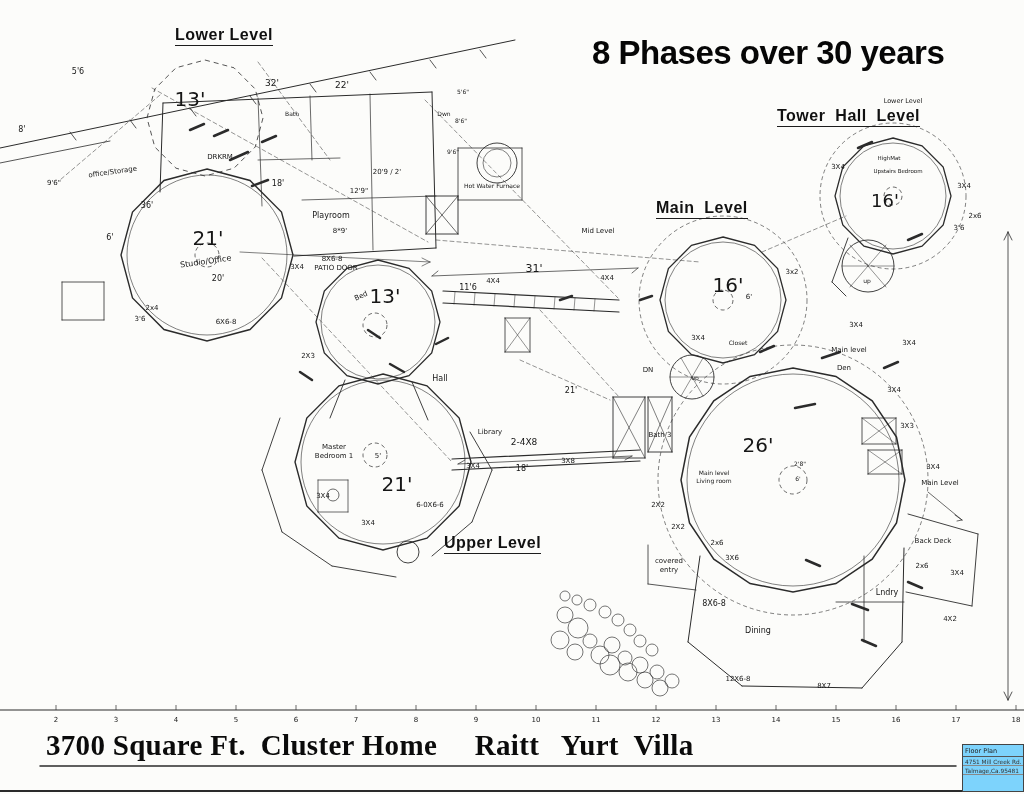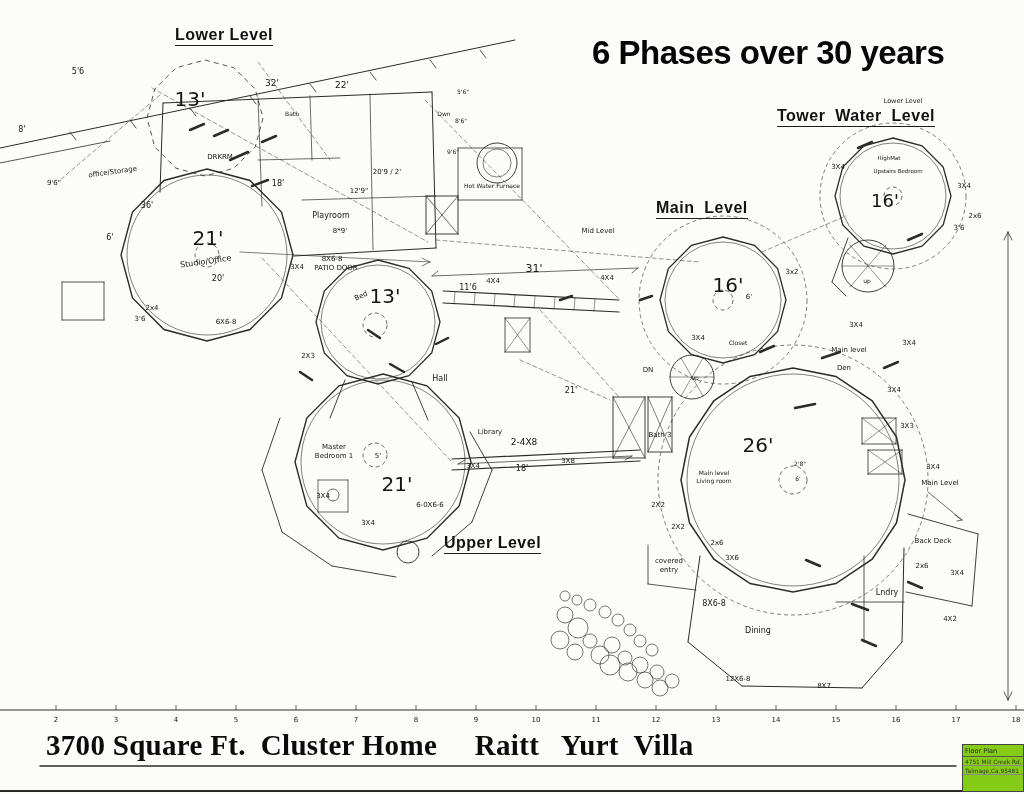--- a/index.html
+++ b/index.html
@@ -20,21 +20,21 @@
     font-family:"Liberation Sans",sans-serif;font-weight:800;
     font-size:33px;letter-spacing:-0.5px;color:#060606;white-space:pre;
   }
   .bottom-title{
     position:absolute;left:46px;top:729px;
     font-family:"Liberation Serif",serif;font-weight:700;
     font-size:29px;color:#0b0b0b;white-space:pre;letter-spacing:.3px;text-align:center;
   }
   .title-block{
     position:absolute;left:962px;top:744px;width:60px;height:46px;
-    border:1px solid #444;background:#84cc16;font-family:"DejaVu Sans",sans-serif;
+    border:1px solid #444;background:#7dd3fc;font-family:"DejaVu Sans",sans-serif;
   }
   .title-block .tb-head{
     font-size:6.5px;padding:2px 2px 1px 2px;border-bottom:1px solid #555;color:#222;
   }
   .title-block .tb-line{
     font-size:5.8px;padding:1.5px 2px 0.5px 2px;border-bottom:0.5px solid #888;color:#333;white-space:nowrap;overflow:hidden;
   }
 </style>
 </head>
 <body>
@@ -385,23 +385,23 @@
       <line x1="896" y1="705" x2="896" y2="710" stroke="#2b2b2b" stroke-width="0.7"></line>
       <text x="896" y="722" font-size="7" text-anchor="middle">16</text>
       <line x1="956" y1="705" x2="956" y2="710" stroke="#2b2b2b" stroke-width="0.7"></line>
       <text x="956" y="722" font-size="7" text-anchor="middle">17</text>
       <line x1="1016" y1="705" x2="1016" y2="710" stroke="#2b2b2b" stroke-width="0.7"></line>
       <text x="1016" y="722" font-size="7" text-anchor="middle">18</text>
     </svg>
 
   <div class="heading" style="left:175px;top:26px;">Lower Level</div>
 
-  <div class="phases">6 Phases over 30 years</div>
-
-  <div class="heading" style="left:777px;top:107px;">Tower  Water  Level</div>
+  <div class="phases">8 Phases over 30 years</div>
+
+  <div class="heading" style="left:777px;top:107px;">Tower  Hall  Level</div>
 
   <div class="heading" style="left:656px;top:199px;">Main  Level</div>
 
   <div class="heading" style="left:444px;top:534px;">Upper Level</div>
 
   <div class="bottom-title">3700 Square Ft.  Cluster Home     Raitt   Yurt  Villa</div>
 
   <div class="title-block">
     <div class="tb-head">Floor Plan</div>
     <div class="tb-line">4751 Mill Creek Rd.</div>

